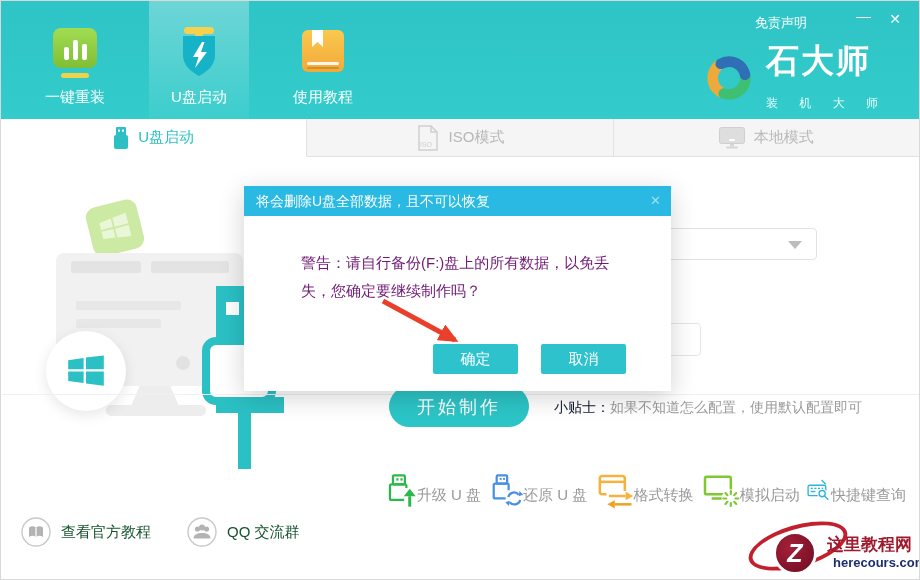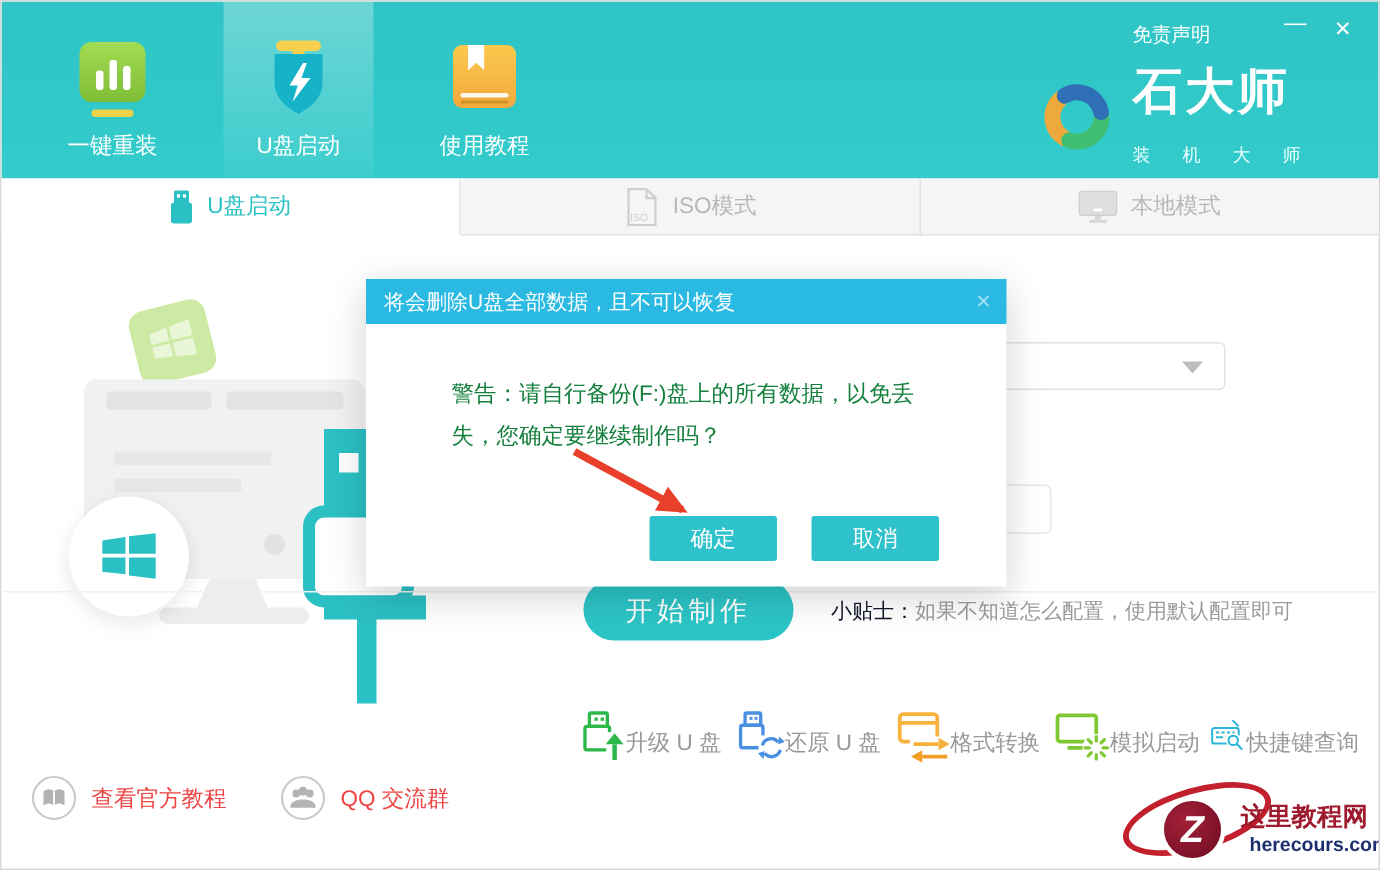--- a/index.html
+++ b/index.html
@@ -35,21 +35,21 @@
                    background:rgba(255,255,255,.9); border-radius:2px; }
   .icon-book .sp { position:absolute; left:5px; bottom:3px; width:32px; height:2px;
                    background:rgba(182,124,23,.55); border-radius:2px; }
 
   
   .disclaimer { position:absolute; right:112px; top:13px; color:#fff; font-size:13px; cursor:pointer; }
   .win-min { position:absolute; right:48px; top:6px; color:#fff; font-size:15px; cursor:pointer; }
   .win-close { position:absolute; right:18px; top:10px; color:#fff; font-size:14px; cursor:pointer; }
 
   
-  .logo { position:absolute; right:43px; top:42px; display:flex; align-items:center;justify-content:flex-end; }
+  .logo { position:absolute; right:32px; top:42px; display:flex; align-items:center;justify-content:flex-end; }
   .logo-text { margin-left:10px; }
   .logo-name { color:#fff; font-size:33px; font-weight:bold; letter-spacing:2px; line-height:36px; }
   .logo-sub { color:#eafffd; font-size:12px; letter-spacing:9px; margin-top:16px; }
 
   
   .mode-tabs { position:absolute; left:0; top:118px; width:100%; height:38px; display:flex; }
   .mode-tab { flex:1; display:flex; align-items:center; justify-content:center; gap:9px;
               background:#f5f5f5; border-bottom:1px solid #e2e2e2; border-right:1px solid #e2e2e2;
               color:#b8b8b8; font-size:15px; cursor:pointer; }
   .mode-tab:last-child { border-right:none; }
@@ -91,39 +91,39 @@
                 display:flex; align-items:center; justify-content:center; }
   .usb-illus { position:absolute; left:198px; top:278px; }
 
   
   .dialog { position:absolute; left:243px; top:185px; width:427px; height:205px; background:#fff;
             box-shadow:0 6px 24px rgba(0,0,0,.18); z-index:10; }
   .dialog-titlebar { height:30px; background:#29b9e2; color:#fff; font-size:14px; line-height:30px;
                      padding-left:12px; position:relative; }
   .dialog-close { position:absolute; right:10px; top:0; line-height:30px; font-size:13px;
                   color:rgba(255,255,255,.55); cursor:pointer; }
-  .dialog-msg { margin:33px 38px 0 57px; max-width:352px; font-size:15px; color:#15803d;
+  .dialog-msg { margin:33px 38px 0 57px; max-width:352px; font-size:15px; color:#701a75;
                 line-height:28px; }
   .dialog-buttons { position:absolute; left:189px; top:158px; display:flex; gap:23px; }
   .dlg-btn { width:85px; height:30px; border:none; border-radius:2px; background:#2dc2cc;
              color:#fff; font-size:15px; cursor:pointer; font-family:inherit; }
 
   .arrow-svg { position:absolute; left:372px; top:292px; z-index:20; pointer-events:none; }
 
   
   .tools { position:absolute; left:380px; top:466px; width:525px; display:flex;
            justify-content:space-between; }
   .tool { width:100px; display:flex; align-items:center; cursor:pointer; }
   .tool-label { margin-top:9px; font-size:15px; color:#999; white-space:nowrap; }
 
   
   .flink { position:absolute; display:flex; align-items:center; gap:10px; cursor:pointer; }
   .flink-1 { left:20px; top:516px; }
   .flink-2 { left:186px; top:516px; }
-  .flink-label { font-size:15px; color:#ef4444; }
+  .flink-label { font-size:15px; color:#14532d; }
 
   
   .watermark { position:absolute; right:0; bottom:2px; width:166px; height:60px; z-index:30; }
   .wm-swoosh { position:absolute; left:-6px; top:8px; width:102px; height:42px;
                border:4px solid #c2202c; border-radius:50%; transform:rotate(-16deg); }
   .wm-circle { position:absolute; left:20px; top:14px; width:44px; height:44px;
                background:radial-gradient(circle at 35% 35%, #a32038, #6d0c22); border-radius:50%;
                border:3px solid #fff; color:#fff; font-size:25px; font-weight:bold; font-style:italic;
                display:flex; align-items:center; justify-content:center; }
   .wm-title { position:absolute; left:74px; top:16px; color:#9e1b2e; font-size:17px; font-weight:bold;

